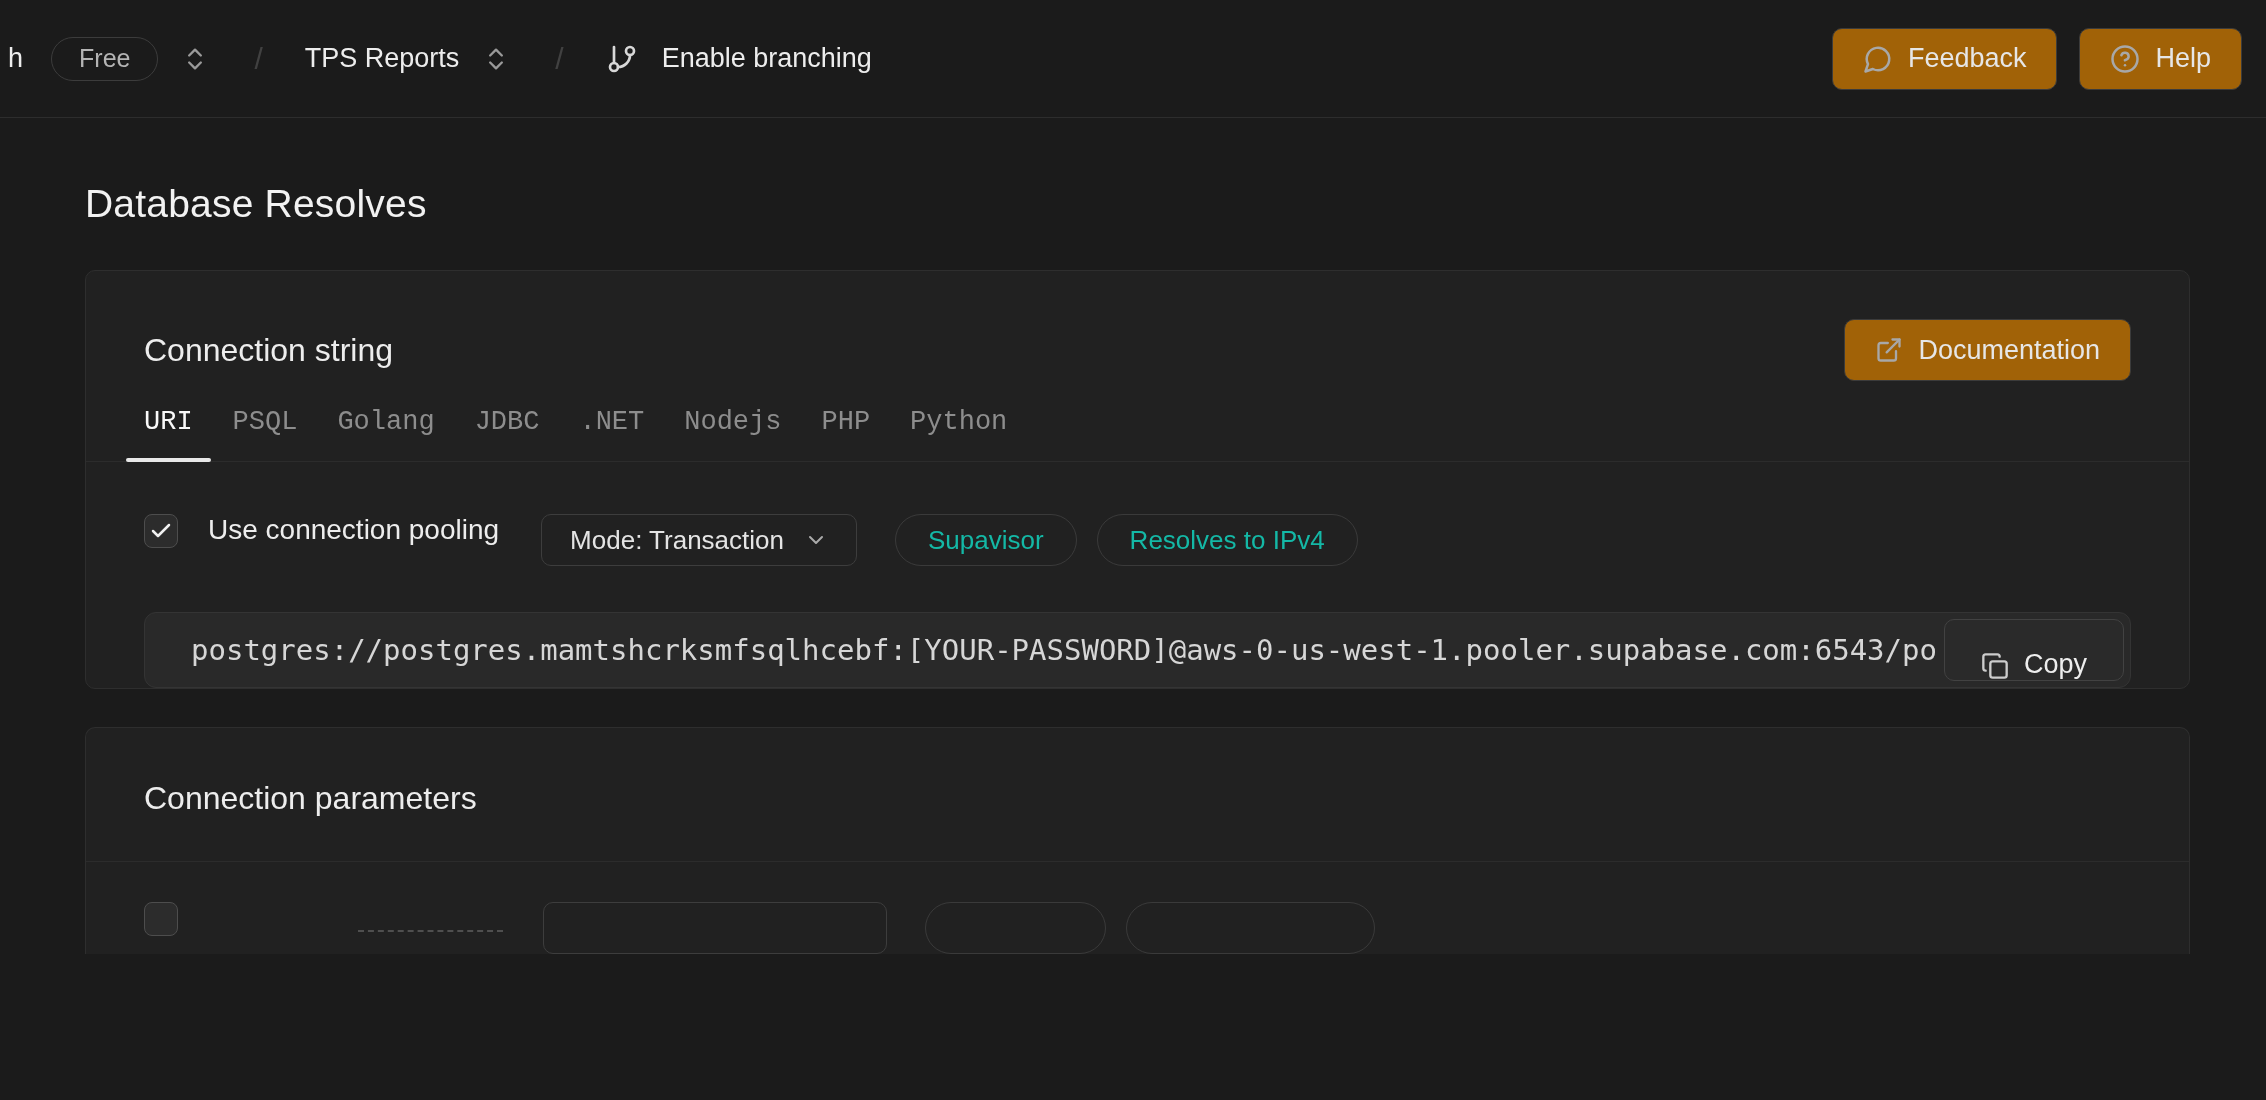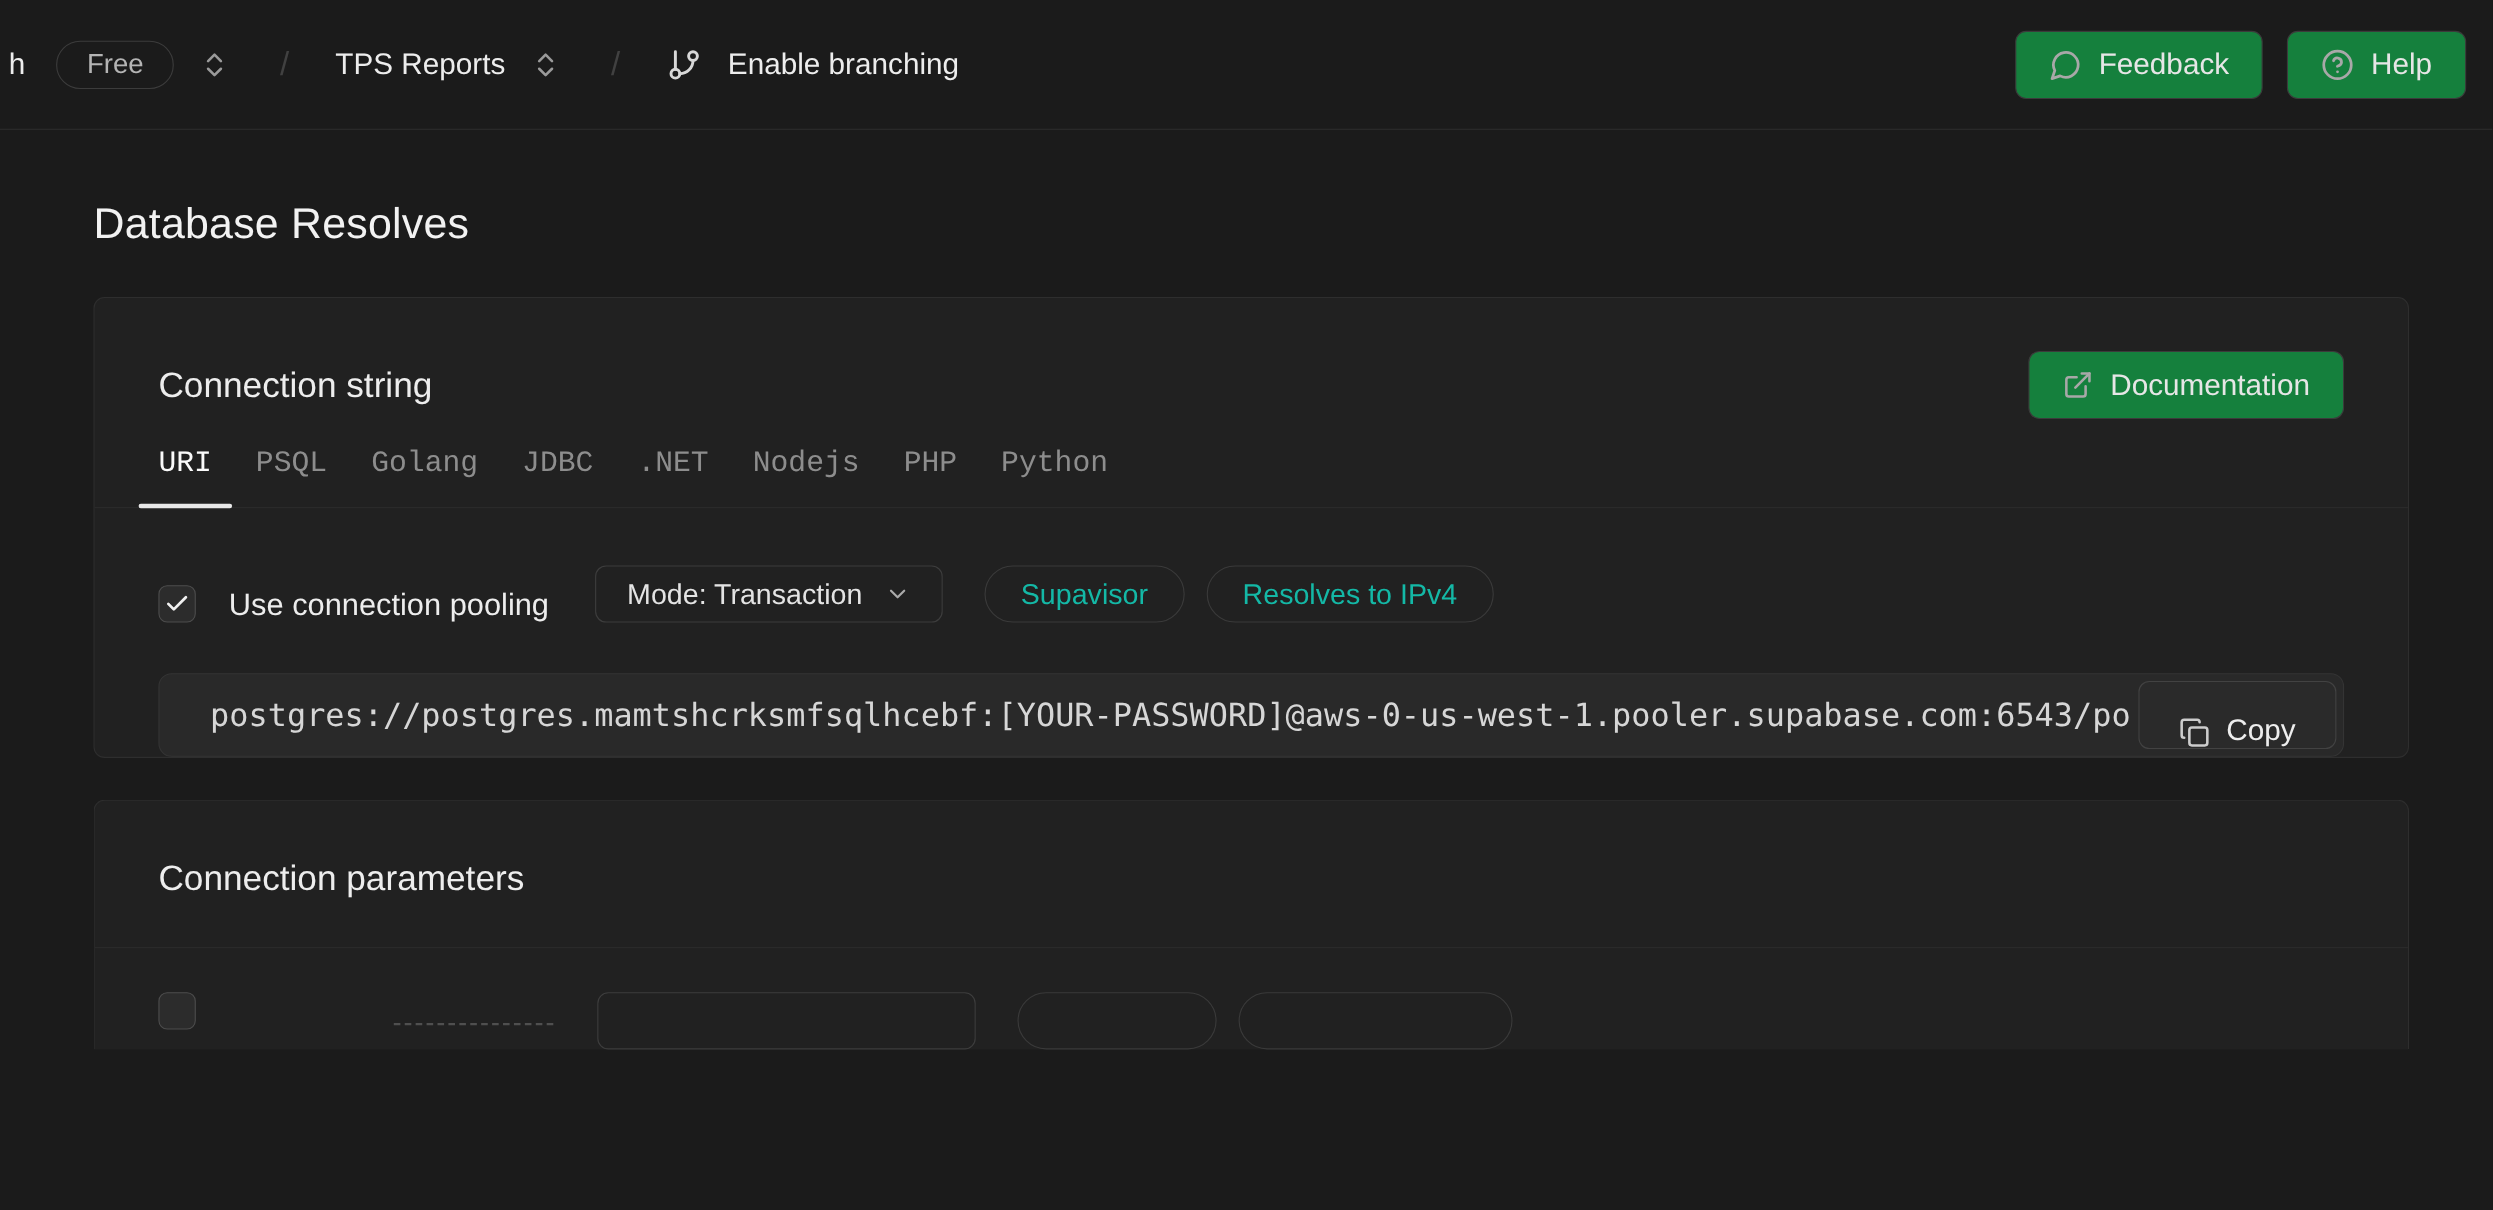--- a/index.html
+++ b/index.html
@@ -44,21 +44,21 @@
   .project-name { font-size: 27px; color: #ededed; cursor: pointer; }
   .branch-cta { display: flex; align-items: center; gap: 24px; cursor: pointer; }
   .branch-cta .cta-label { font-size: 27px; color: #ededed; }
   .branch-icon { color: #d8d8d8; }
 
   .topbar-right { display: flex; align-items: center; gap: 22px; }
   .btn {
     display: inline-flex; align-items: center; gap: 15px;
     height: 62px;
     padding: 0 30px;
-    background: #15803d;
+    background: #a16207;
     border: 1px solid #3b3b3b;
     border-radius: 10px;
     color: #e6e6e6;
     font-size: 27px;
     font-family: "Liberation Sans", sans-serif;
     cursor: pointer;
   }
   .btn .btn-icon { color: #a8a8a8; }
 
   
@@ -106,21 +106,21 @@
     content: "";
     position: absolute;
     left: 0; right: 0; bottom: -1px;
     height: 4px;
     background: #e8e8e8;
     border-radius: 2px;
   }
 
   
   .pooling-row {
-    display: flex; align-items: flex-end;
+    display: flex; align-items: flex-start;
     margin-top: 52px;
     padding: 0 58px;
   }
   .checkbox {
     width: 34px; height: 34px;
     background: #2c2c2c;
     border: 1.5px solid #4d4d4d;
     border-radius: 8px;
     display: flex; align-items: center; justify-content: center;
     color: #f0f0f0;

